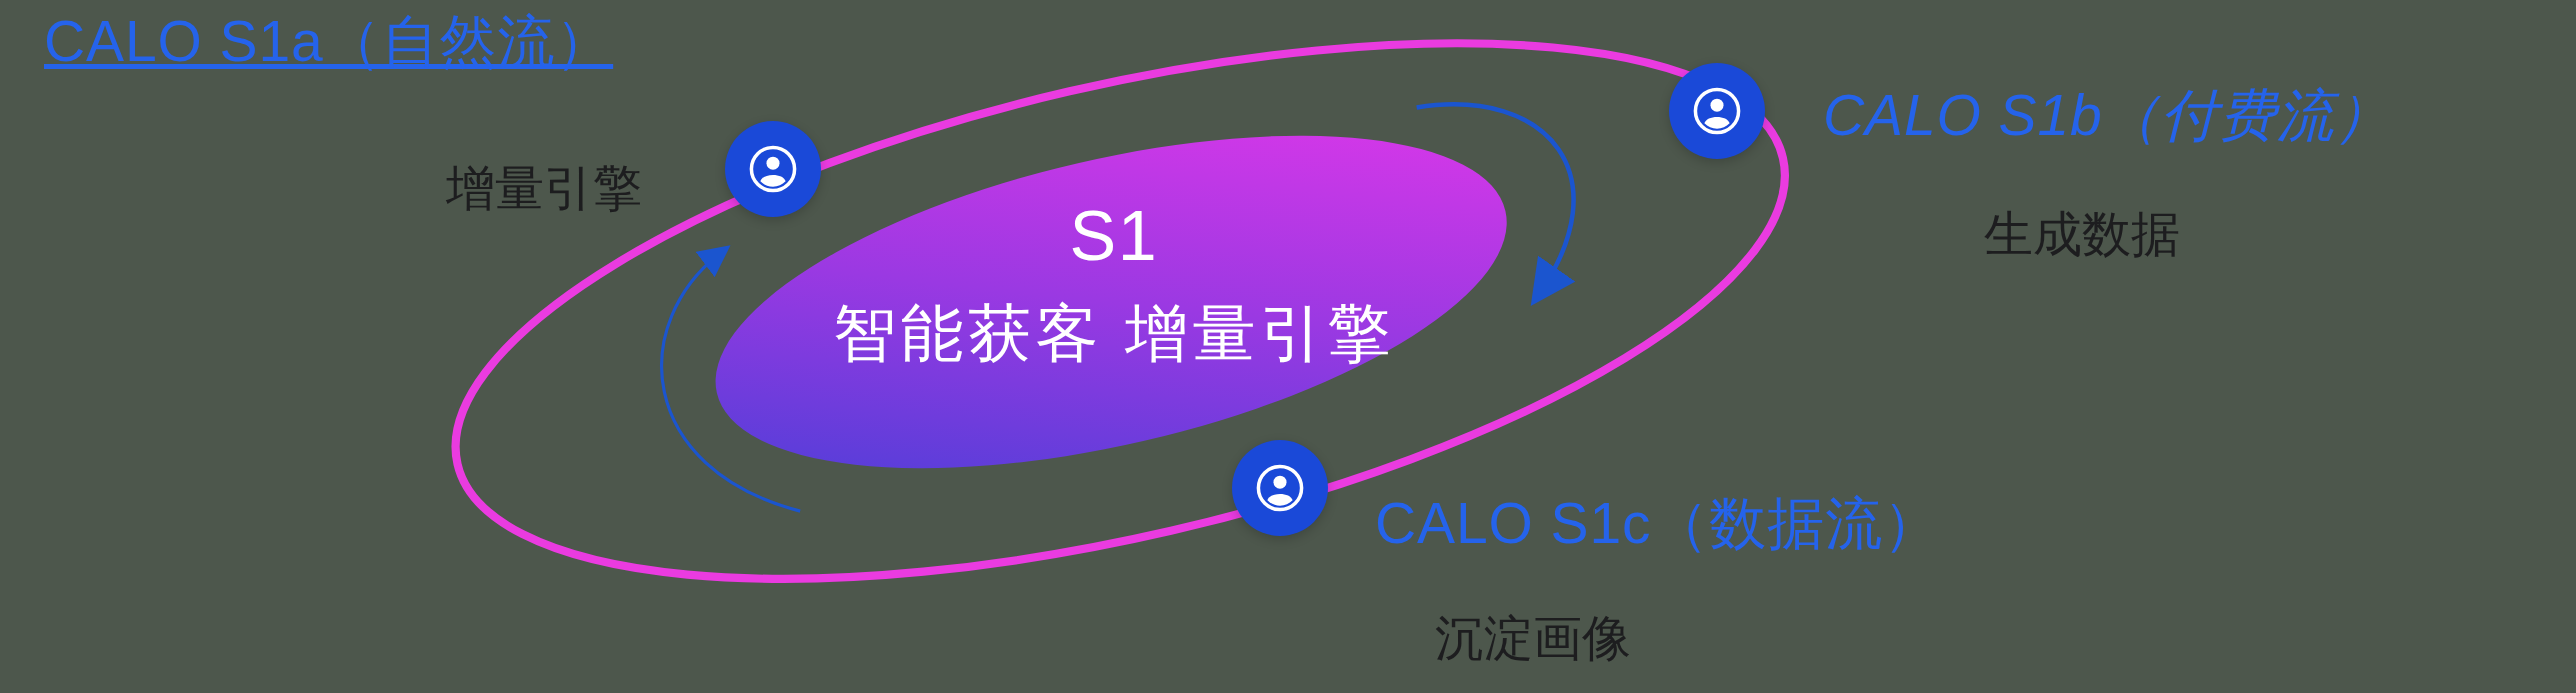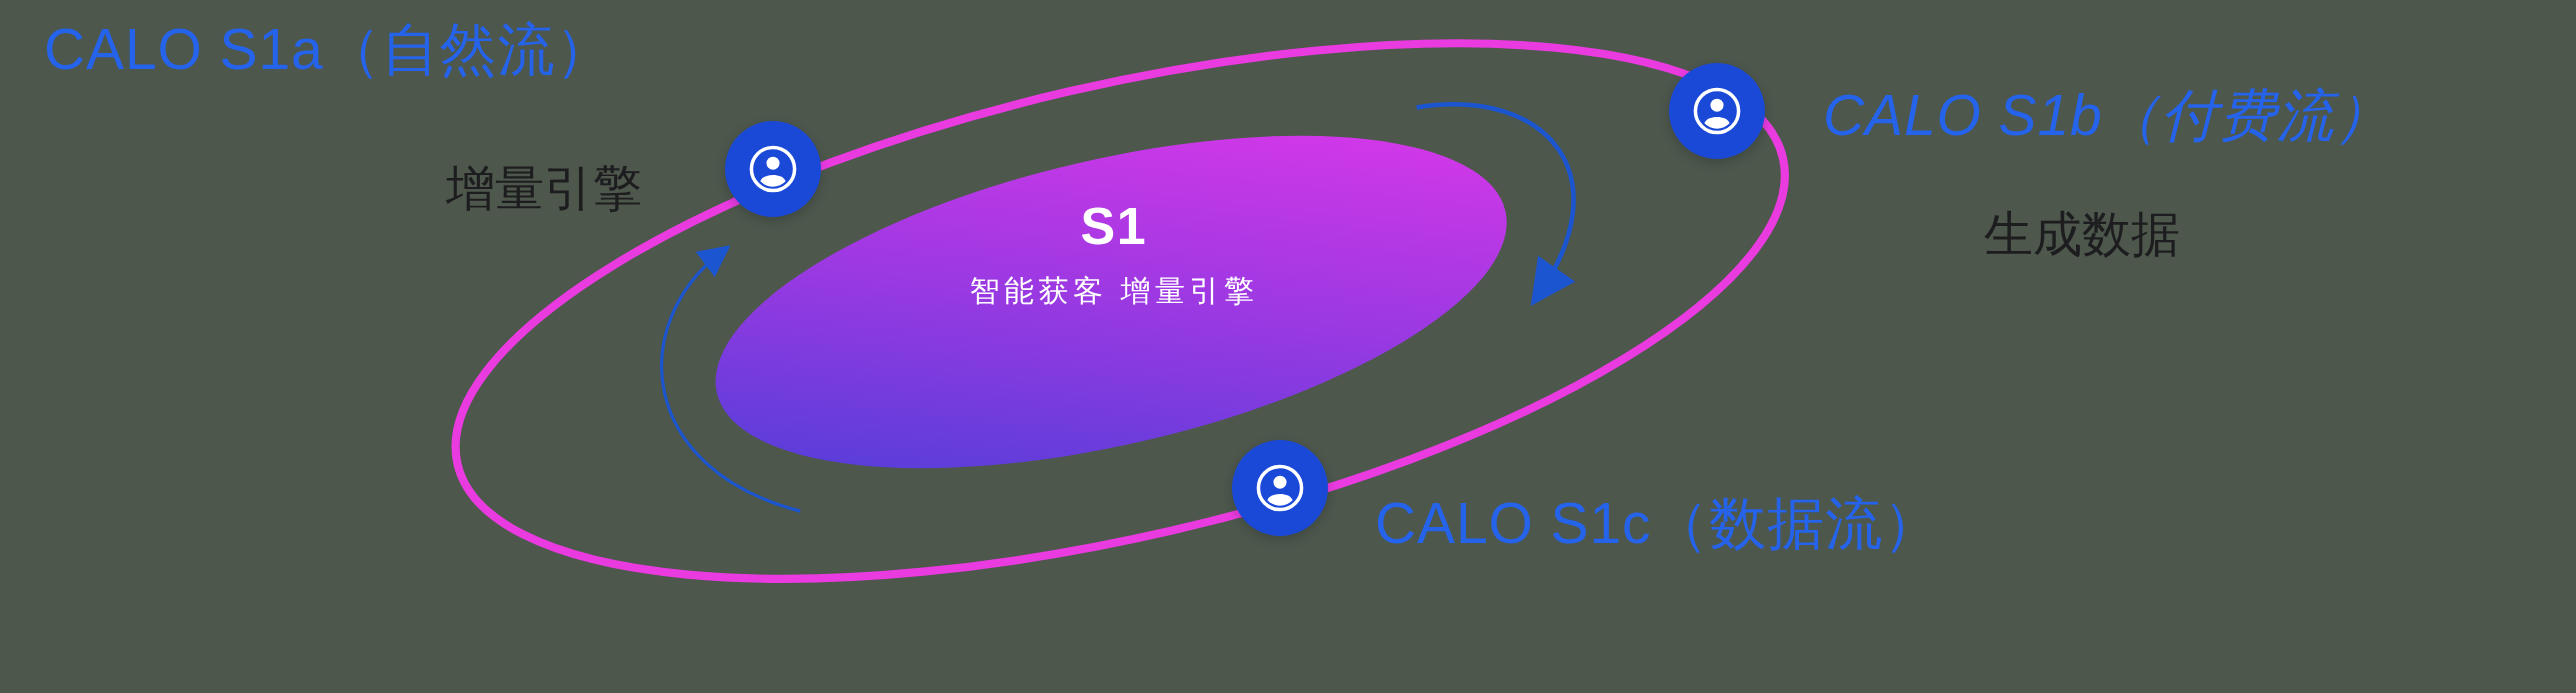--- a/index.html
+++ b/index.html
@@ -51,26 +51,26 @@
   }
   .center-text {
     position: absolute;
     left: 1114px;
     top: 196px;
     transform: translateX(-50%);
     text-align: center;
     color: #ffffff;
   }
   .center-title {
-    font-size: 52px;
-    font-weight: 700;
+    font-size: 70px;
+    font-weight: 400;
     letter-spacing: 1.8px;
   }
   .center-subtitle {
-    font-size: 30px;
+    font-size: 63px;
     font-weight: 500;
     margin-top: 14.5px;
     letter-spacing: 4.5px;
     white-space: nowrap;
   }
 </style>
 </head>
 <body>
 
 <div class="stage">
@@ -118,22 +118,23 @@
   </div>
 
   <div class="node" style="left:1232px; top:440px;">
     <svg width="56" height="56" viewBox="0 0 48 48">
       <circle cx="24" cy="24" r="18.5" fill="none" stroke="#ffffff" stroke-width="3"></circle>
       <circle cx="24" cy="19" r="5.6" fill="#ffffff"></circle>
       <path d="M13.2 34.6 C 14.8 27.2 33.2 27.2 34.8 34.6 C 31.9 37.6 28.2 39.2 24 39.2 C 19.8 39.2 16.1 37.6 13.2 34.6 Z" fill="#ffffff"></path>
     </svg>
   </div>
 
-  <div class="title-blue" style="left:44px; top:12px;">CALO S1a（自然流）</div>
+  <div class="title-blue" style="left:44px; top:4px;text-decoration:underline;">CALO S1a（自然流）</div>
   <div class="subtitle-dark" style="left:446px; top:156px;">增量引擎</div>
 
   <div class="title-blue" style="left:1823px; top:78px;font-style:italic;">CALO S1b（付费流）</div>
   <div class="subtitle-dark" style="left:1957px; top:202px;margin-left:27px;">生成数据</div>
 
   <div class="title-blue" style="left:1375px; top:486px;text-align:right;">CALO S1c（数据流）</div>
+  <div class="subtitle-dark" style="left:1435px; top:606px;">沉淀画像</div>
 
 </div>
 
 
 </body></html>

